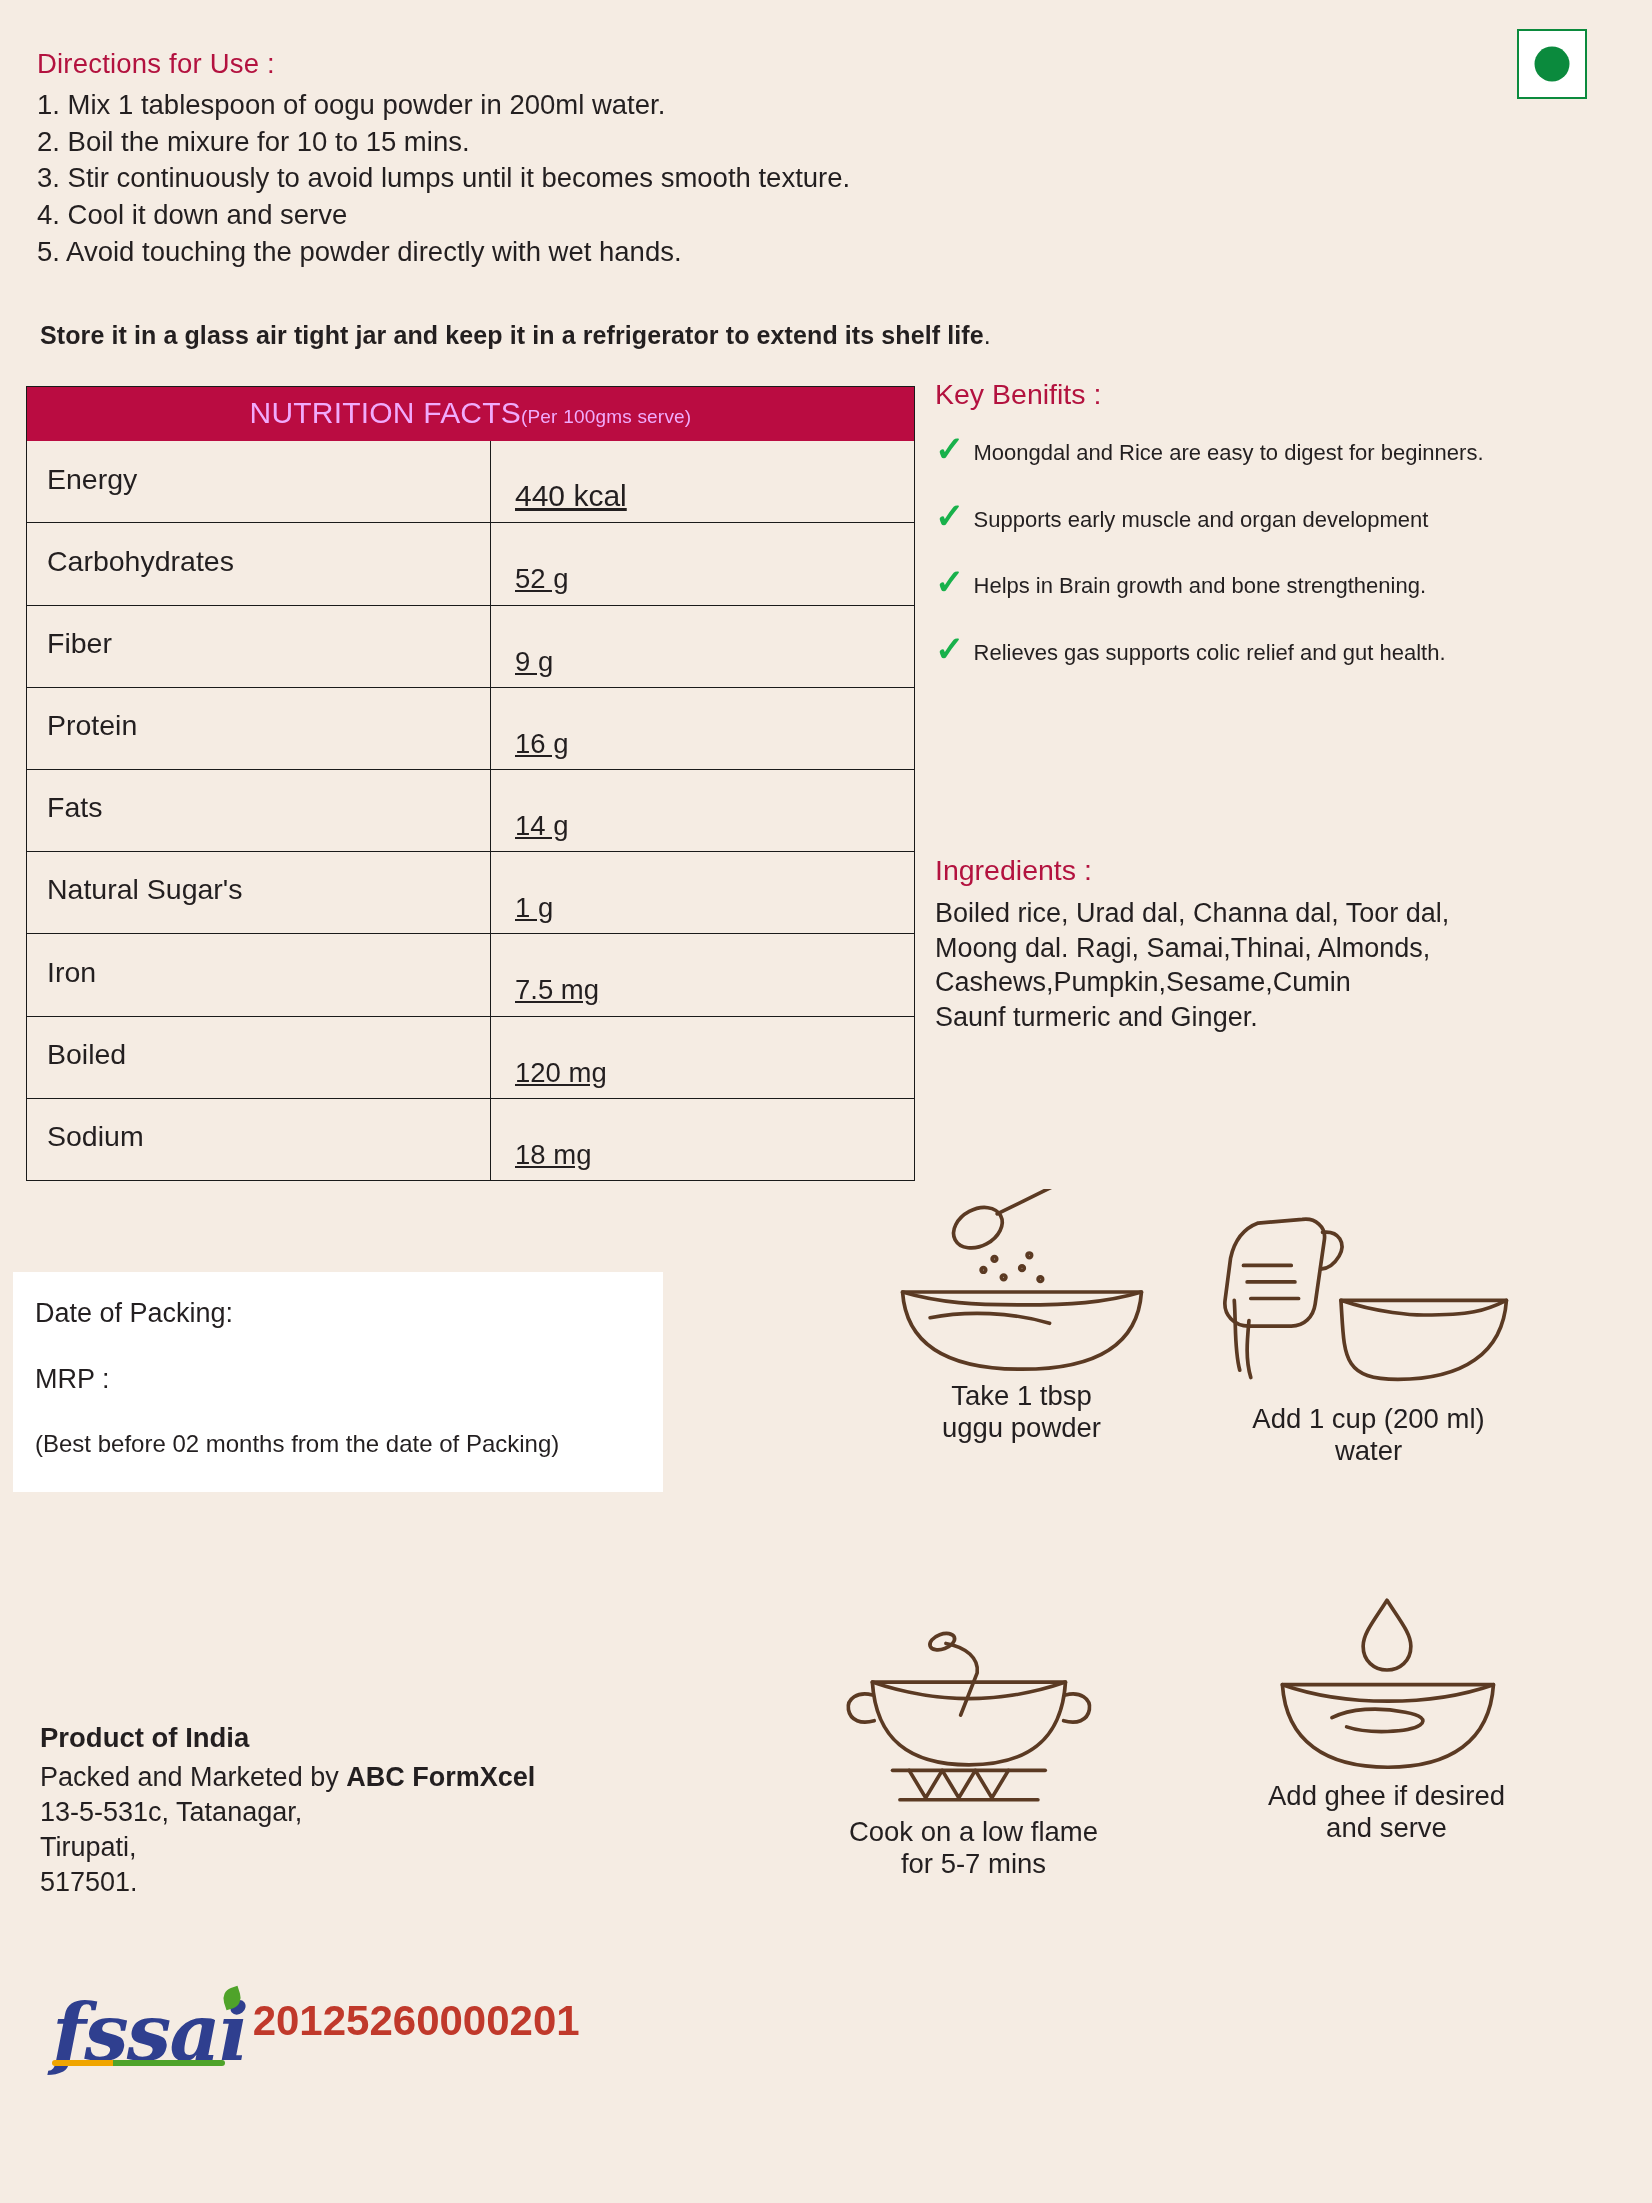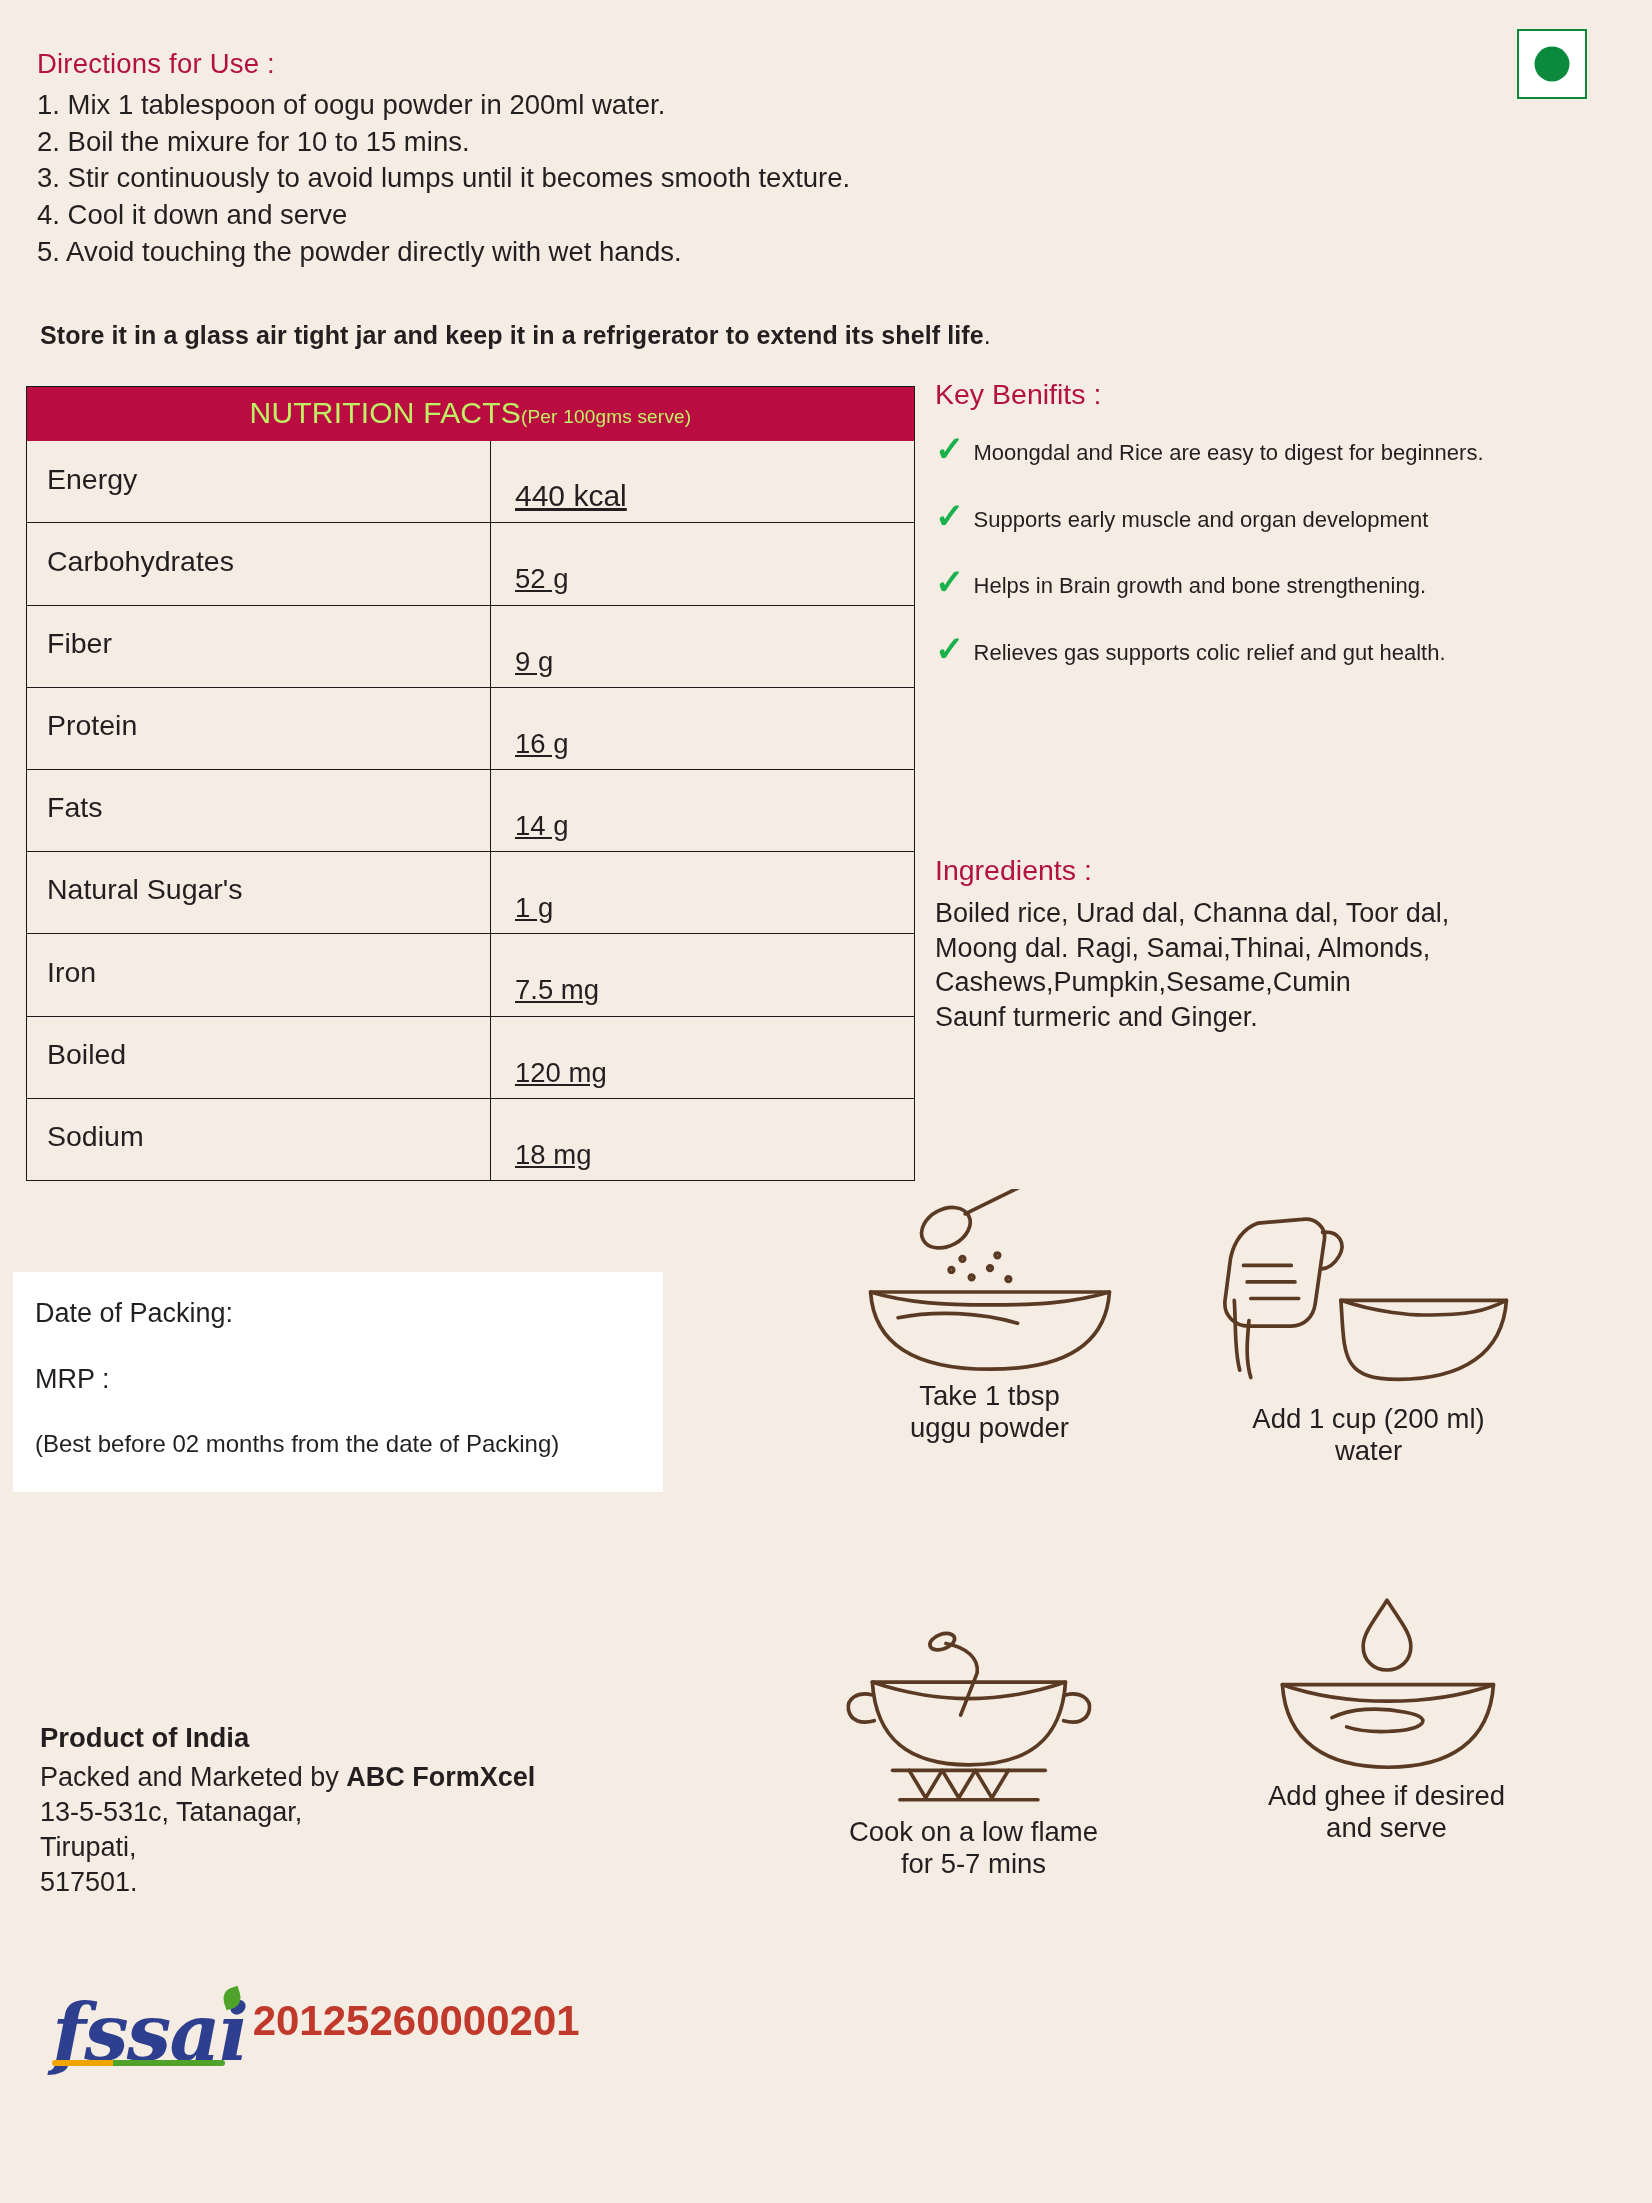--- a/index.html
+++ b/index.html
@@ -74,21 +74,21 @@
     position: absolute;
     left: 26px;
     top: 386px;
     width: 889px;
     border: 1.8px solid #1a1a1a;
     box-sizing: border-box;
     background: #f5ece3;
   }
   #nutrition .nf-header {
     background: #ba0c41;
-    color: #bef264;
+    color: #f0abfc;
     text-align: center;
     padding: 9.2px 0 11px 0;
     font-size: 30px;
     letter-spacing: 0.2px;
   }
   #nutrition .nf-header .sub {
     font-size: 19px;
   }
   #nutrition table {
     width: 100%;
@@ -249,21 +249,21 @@
   .step {
     position: absolute;
     text-align: center;
   }
   .step .cap {
     font-size: 27.5px;
     line-height: 1.16;
     color: #231f20;
     margin-top: 3.7px;
   }
-  #step-1 { left: 824px; top: 1189px; width: 331px; }
+  #step-1 { left: 856px; top: 1189px; width: 331px; }
   #step-2 { left: 1185px; top: 1212px; width: 367px; }
   #step-3 { left: 790px; top: 1625px; width: 367px; }
   #step-4 { left: 1212px; top: 1589px; width: 349px; }
 </style>
 </head>
 <body>
 
 <div id="directions">
   <div class="dir-title">Directions for Use :</div>
   <div class="dir-line">1. Mix 1 tablespoon of oogu powder in 200ml water.</div>

